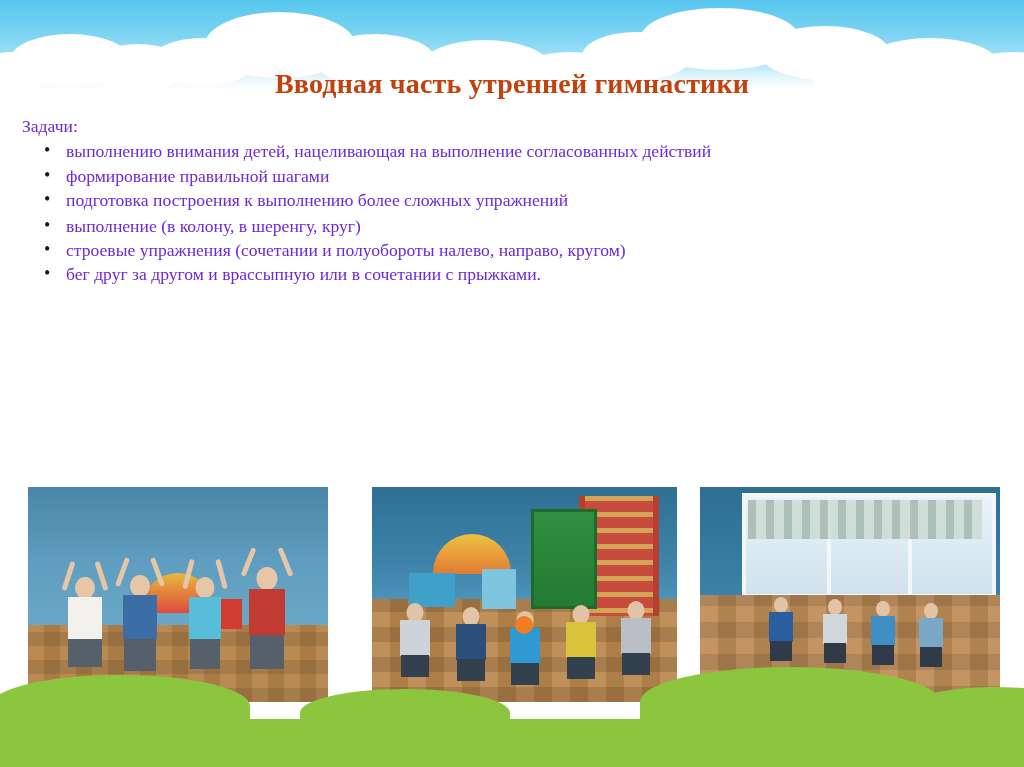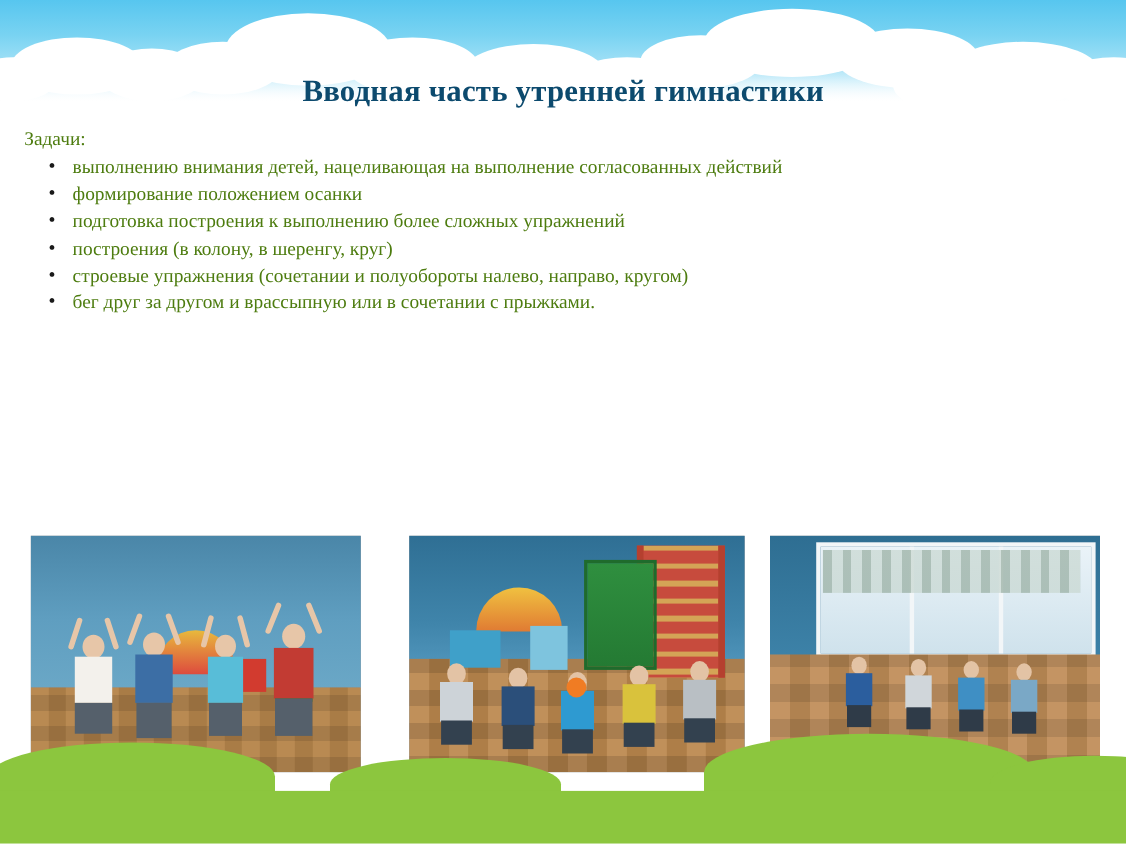--- a/index.html
+++ b/index.html
@@ -85,31 +85,31 @@
   .gb4 { left: 900px; width: 190px; height: 50px; }
 
   
   .title {
     position: absolute;
     left: 0; top: 68px;
     width: 1024px;
     text-align: center;
     font-size: 28px;
     font-weight: bold;
-    color: #0c4a6e;
+    color: #c2410c;
     letter-spacing: 0.2px;
   }
 
   
   .content {
     position: absolute;
     left: 22px;
     top: 115px;
     width: 982px;
-    color: #4d7c0f;
+    color: #6d28d9;
     font-size: 17.6px;
     line-height: 1.33;
   }
   .section-label {
     margin: 0 0 2px 0;
     font-size: 17.6px;
   }
   ul.bullets {
     list-style: none;
     margin: 0 0 2px 0;
@@ -305,26 +305,26 @@
     <div class="sky-fade"></div>
   </div>
 
   <div class="title">Вводная часть утренней гимнастики</div>
 
   <div class="content">
 
     <p class="section-label">Задачи:</p>
     <ul class="bullets">
       <li>выполнению внимания детей, нацеливающая на выполнение согласованных действий</li>
-      <li>формирование положением осанки</li>
+      <li>формирование правильной шагами</li>
       <li>подготовка построения к выполнению более сложных упражнений</li>
     </ul>
 
     <ul class="bullets">
-      <li>построения (в колону, в шеренгу, круг)</li>
+      <li>выполнение (в колону, в шеренгу, круг)</li>
       <li>строевые упражнения (сочетании и полуобороты налево, направо, кругом)</li>
       <li>бег друг за другом и врассыпную или в сочетании с прыжками.</li>
     </ul>
   </div>
 
   <div class="photos">
 
     <div class="photo p1">
       <div class="ph-inner">
         <div class="wall"></div>

